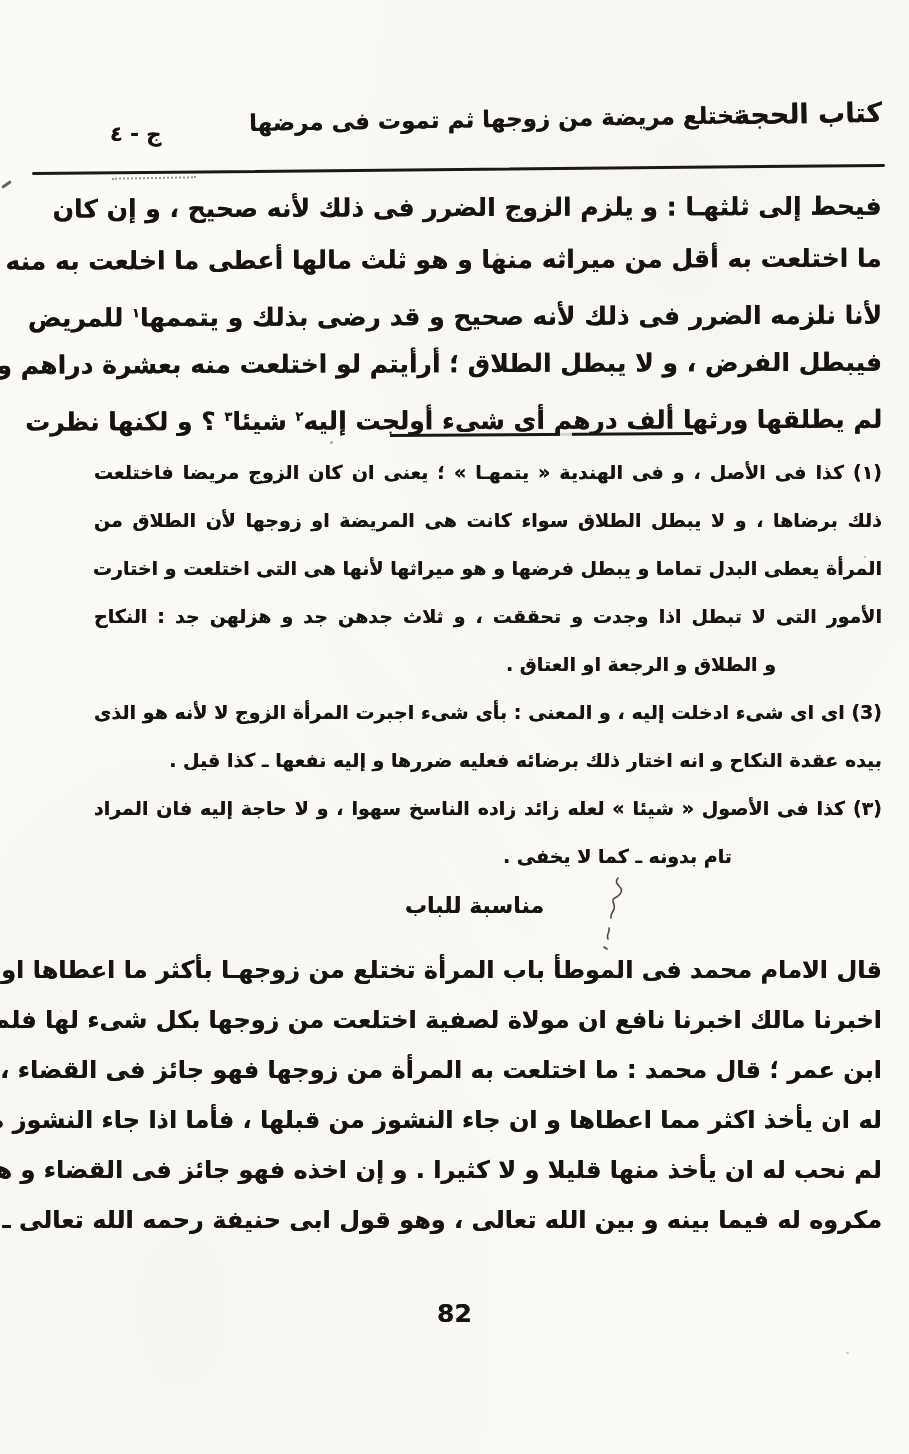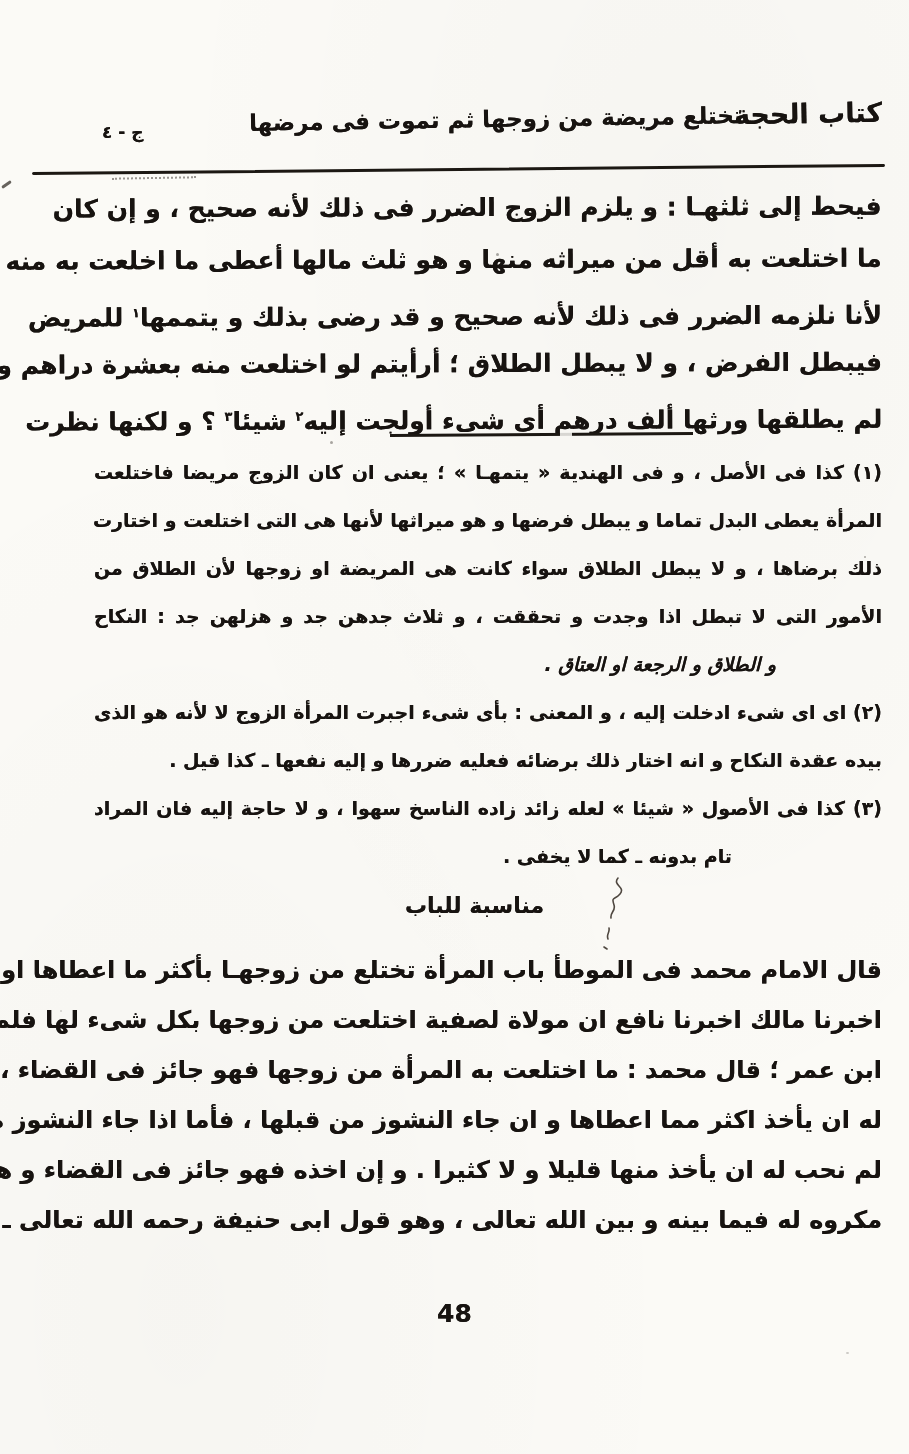--- a/index.html
+++ b/index.html
@@ -16,21 +16,21 @@
       #fbfaf6;
     overflow: hidden;
     direction: rtl;
     color: #171310;
   }
   .ink { color: #171310; text-shadow: 0 0 0.6px rgba(23,19,16,0.85); font-weight: 700; }
 
   
   .hdr-book    { position: absolute; top: 98px;  right: 27px;  font-size: 27px; transform: rotate(-1deg); white-space: nowrap; }
   .hdr-chapter { position: absolute; top: 106px; right: 166px; font-size: 23px; transform: rotate(-0.9deg); white-space: nowrap; }
-  .hdr-volume  { position: absolute; top: 122px; left: 102px;  font-size: 17px; white-space: nowrap; }
+  .hdr-volume  { position: absolute; top: 122px; left: 110px;  font-size: 21px; white-space: nowrap; }
 
   .header-rule {
     position: absolute; left: 32px; top: 168px; width: 853px; height: 3px;
     background: #1c1813; border-radius: 2px; transform: rotate(-0.55deg);
   }
   .rule-dots {
     position: absolute; left: 112px; top: 177px; width: 84px; height: 0;
     border-top: 2px dotted rgba(30,25,20,0.45); transform: rotate(-1deg);
   }
 
@@ -48,21 +48,21 @@
     transform: rotate(-0.35deg);
   }
 
   
   .footnotes { position: absolute; top: 448px; right: 27px; left: 94px; }
   .fline {
     font-size: 19px; line-height: 48px; height: 48px;
     text-align: justify; text-align-last: justify; white-space: nowrap;
   }
   .fline.fend   { text-align: center; text-align-last: right; }
-  .fline.find1  { text-align: right; text-align-last: right; padding-left: 12px; padding-right: 106px; font-style: italic; }
+  .fline.find1  { text-align: right; text-align-last: right; padding-left: 12px; padding-right: 106px; }
   .fline.find2  { text-align: center; text-align-last: right; padding-right: 150px; }
 
   
   .section-heading {
     position: absolute; top: 893px; left: 0; right: 0;
     text-align: center; font-size: 22px; margin-left: 40px;
   }
   .section { position: absolute; top: 945px; right: 27px; left: 94px; }
   .sline {
     font-size: 24px; line-height: 50px; height: 50px;
@@ -100,46 +100,46 @@
     <div class="mline ink">ما اختلعت به أقل من ميراثه منها و هو ثلث مالها أعطى ما اخلعت به منه</div>
     <div class="mline ink"><span>لأنا نلزمه الضرر فى ذلك لأنه صحيح و قد رضى بذلك و يتممها</span><sup>١</sup><span> للمريض</span></div>
     <div class="mline ink">فيبطل الفرض ، و لا يبطل الطلاق ؛ أرأيتم لو اختلعت منه بعشرة دراهم و هو</div>
     <div class="mline ink"><span>لم يطلقها ورثها ألف درهم أى شىء أولجت إليه</span><sup>٢</sup><span> شيئا</span><sup>٣</sup><span> ؟ و لكنها نظرت</span></div>
   </div>
 
   <div class="fn-sep"></div>
 
   <div class="footnotes">
     <div class="fline ink">(١) كذا فى الأصل ، و فى الهندية « يتمهـا » ؛ يعنى ان كان الزوج مريضا فاختلعت</div>
+    <div class="fline ink">ذلك برضاها ، و لا يبطل الطلاق سواء كانت هى المريضة او زوجها لأن الطلاق من</div>
     <div class="fline ink">المرأة يعطى البدل تماما و يبطل فرضها و هو ميراثها لأنها هى التى اختلعت و اختارت</div>
-    <div class="fline ink">ذلك برضاها ، و لا يبطل الطلاق سواء كانت هى المريضة او زوجها لأن الطلاق من</div>
     <div class="fline ink">الأمور التى لا تبطل اذا وجدت و تحققت ، و ثلاث جدهن جد و هزلهن جد : النكاح</div>
     <div class="fline find1 ink">و الطلاق و الرجعة او العتاق .</div>
-    <div class="fline ink">(٢) اى اى شىء ادخلت إليه ، و المعنى : بأى شىء اجبرت المرأة الزوج لا لأنه هو الذى</div>
+    <div class="fline ink">(3) اى اى شىء ادخلت إليه ، و المعنى : بأى شىء اجبرت المرأة الزوج لا لأنه هو الذى</div>
     <div class="fline fend ink">بيده عقدة النكاح و انه اختار ذلك برضائه فعليه ضررها و إليه نفعها ـ كذا قيل .</div>
     <div class="fline ink">(٣) كذا فى الأصول « شيئا » لعله زائد زاده الناسخ سهوا ، و لا حاجة إليه فان المراد</div>
     <div class="fline find2 ink">تام بدونه ـ كما لا يخفى .</div>
   </div>
 
   <svg class="scribble" viewBox="0 0 34 74">
     <path d="M22,2 c-6,7 8,9 2,16 c-5,6 -9,2 -6,11 c2,6 -4,7 -3,13 m-2,10 c1,5 -3,6 -1,11 m-4,8 l3,2" fill="none" stroke="rgba(48,40,32,0.85)" stroke-width="1.6" stroke-linecap="round"></path>
   </svg>
 
   <div class="section-heading ink">مناسبة للباب</div>
 
   <div class="section">
     <div class="sline first ink">قال الامام محمد فى الموطأ باب المرأة تختلع من زوجهـا بأكثر ما اعطاها او اقل :</div>
     <div class="sline ink">اخبرنا مالك اخبرنا نافع ان مولاة لصفية اختلعت من زوجها بكل شىء لها فلم ينكره</div>
     <div class="sline ink">ابن عمر ؛ قال محمد : ما اختلعت به المرأة من زوجها فهو جائز فى القضاء ، و ما نحب</div>
     <div class="sline ink">له ان يأخذ اكثر مما اعطاها و ان جاء النشوز من قبلها ، فأما اذا جاء النشوز من قبله</div>
     <div class="sline ink">لم نحب له ان يأخذ منها قليلا و لا كثيرا . و إن اخذه فهو جائز فى القضاء و هو</div>
     <div class="sline ink">مكروه له فيما بينه و بين الله تعالى ، وهو قول ابى حنيفة رحمه الله تعالى ـ انتهى . الظاهر</div>
   </div>
 
-  <div class="page-number ink">48</div>
+  <div class="page-number ink">82</div>
 
   <div class="edge-mark"></div>
   <div class="speck s1"></div>
   <div class="speck s2"></div>
   <div class="speck s3"></div>
   <div class="speck s4"></div>
   <div class="speck s5"></div>
   <div class="speck s6"></div>
 
 </div>

